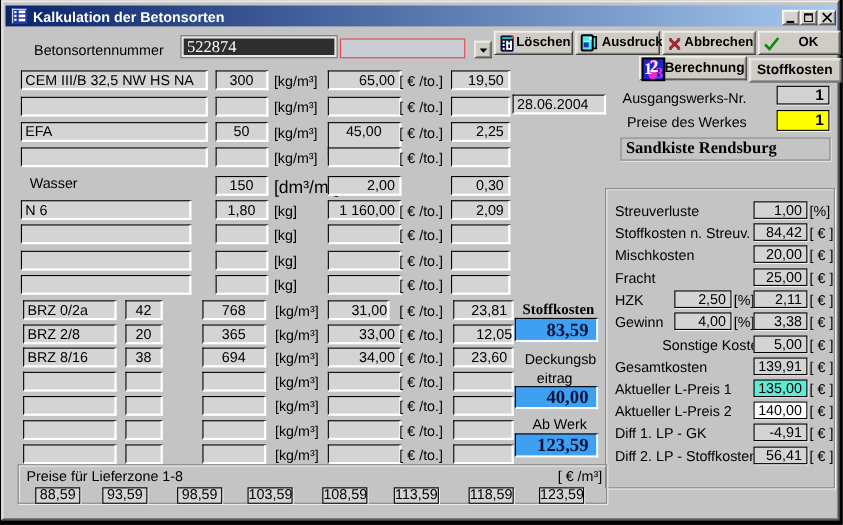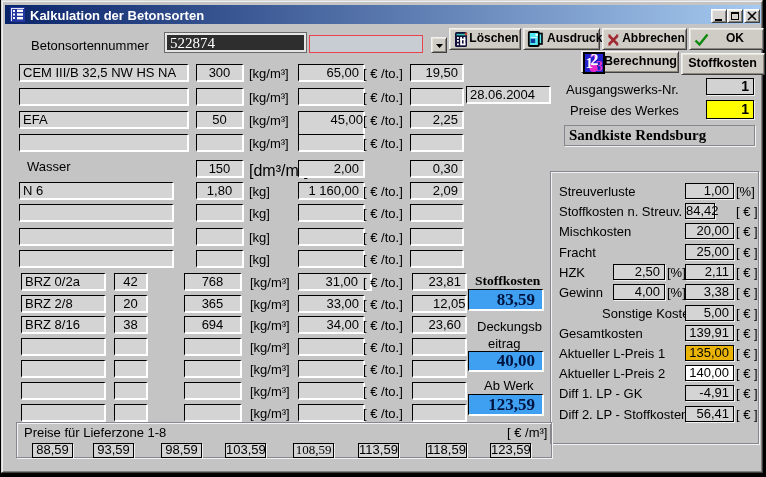--- a/index.html
+++ b/index.html
@@ -115,21 +115,21 @@
 <div class="fa" style="left:408px;top:63px;width:54px;height:18px;font-size:13px;line-height:15px;text-align:right;padding-right:4px;">19,50</div>
 <div class="fa" style="left:17px;top:87px;width:170px;height:18px;font-size:13px;line-height:15px;padding-left:3px;"></div>
 <div class="fa" style="left:194px;top:87px;width:48px;height:18px;font-size:13px;line-height:15px;text-align:center;"></div>
 <div class="lb" style="left:247px;top:89px;font-size:13px;">[kg/m³]</div>
 <div class="fa" style="left:296px;top:87px;width:67px;height:18px;font-size:13px;line-height:15px;text-align:right;padding-right:4px;"></div>
 <div class="lb" style="left:361px;top:89px;font-size:13px;">[ € /to.]</div>
 <div class="fa" style="left:408px;top:87px;width:54px;height:18px;font-size:13px;line-height:15px;text-align:right;padding-right:4px;"></div>
 <div class="fa" style="left:17px;top:110px;width:170px;height:18px;font-size:13px;line-height:15px;padding-left:3px;">EFA</div>
 <div class="fa" style="left:194px;top:110px;width:48px;height:18px;font-size:13px;line-height:15px;text-align:center;">50</div>
 <div class="lb" style="left:247px;top:112px;font-size:13px;">[kg/m³]</div>
-<div class="fa" style="left:296px;top:110px;width:67px;height:34px;font-size:13px;line-height:15px;text-align:right;padding-right:0;">45,00</div>
+<div class="fa" style="left:296px;top:110px;width:67px;height:34px;font-size:13px;line-height:15px;text-align:right;padding-right:16px;">45,00</div>
 <div class="lb" style="left:361px;top:112px;font-size:13px;">[ € /to.]</div>
 <div class="fa" style="left:408px;top:110px;width:54px;height:18px;font-size:13px;line-height:15px;text-align:right;padding-right:4px;">2,25</div>
 <div class="fa" style="left:17px;top:133px;width:170px;height:18px;font-size:13px;line-height:15px;padding-left:3px;"></div>
 <div class="fa" style="left:194px;top:133px;width:48px;height:18px;font-size:13px;line-height:15px;text-align:center;"></div>
 <div class="lb" style="left:247px;top:135px;font-size:13px;">[kg/m³]</div>
 <div class="fa" style="left:296px;top:133px;width:67px;height:18px;font-size:13px;line-height:15px;text-align:right;padding-right:4px;"></div>
 <div class="lb" style="left:361px;top:135px;font-size:13px;">[ € /to.]</div>
 <div class="fa" style="left:408px;top:133px;width:54px;height:18px;font-size:13px;line-height:15px;text-align:right;padding-right:4px;"></div>
 <div class="lb" style="left:25px;top:158px;font-size:13px;">Wasser</div>
 <div class="fa" style="left:194px;top:159px;width:48px;height:18px;font-size:13px;line-height:15px;text-align:center;">150</div>
@@ -158,21 +158,21 @@
 <div class="fa" style="left:194px;top:249px;width:48px;height:18px;font-size:13px;line-height:15px;text-align:center;"></div>
 <div class="lb" style="left:247px;top:251px;font-size:13px;">[kg]</div>
 <div class="fa" style="left:296px;top:249px;width:67px;height:18px;font-size:13px;line-height:15px;text-align:right;padding-right:4px;"></div>
 <div class="lb" style="left:361px;top:251px;font-size:13px;">[ € /to.]</div>
 <div class="fa" style="left:408px;top:249px;width:54px;height:18px;font-size:13px;line-height:15px;text-align:right;padding-right:4px;"></div>
 <div class="fa" style="left:464px;top:63px;width:85px;height:18px;font-size:13px;line-height:15px;padding-left:3px;margin-top:22px;">28.06.2004</div>
 <div class="fa" style="left:19px;top:272px;width:85px;height:18px;font-size:13px;line-height:15px;padding-left:3px;">BRZ 0/2a</div>
 <div class="fa" style="left:112px;top:272px;width:34px;height:18px;font-size:13px;line-height:15px;text-align:center;">42</div>
 <div class="fa" style="left:182px;top:272px;width:58px;height:18px;font-size:13px;line-height:15px;text-align:center;">768</div>
 <div class="lb" style="left:248px;top:274px;font-size:13px;">[kg/m³]</div>
-<div class="fa" style="left:296px;top:272px;width:74px;height:18px;font-size:13px;line-height:15px;text-align:right;padding-right:12px;">31,00</div>
+<div class="fa" style="left:296px;top:272px;width:56px;height:18px;font-size:13px;line-height:15px;text-align:right;padding-right:0;">31,00</div>
 <div class="lb" style="left:361px;top:274px;font-size:13px;">[ € /to.]</div>
 <div class="fa" style="left:410px;top:272px;width:55px;height:18px;font-size:13px;line-height:15px;text-align:right;padding-right:4px;">23,81</div>
 <div class="fa" style="left:19px;top:294px;width:85px;height:18px;font-size:13px;line-height:15px;padding-left:3px;">BRZ 2/8</div>
 <div class="fa" style="left:112px;top:294px;width:34px;height:18px;font-size:13px;line-height:15px;text-align:center;">20</div>
 <div class="fa" style="left:182px;top:294px;width:58px;height:18px;font-size:13px;line-height:15px;text-align:center;">365</div>
 <div class="lb" style="left:248px;top:296px;font-size:13px;">[kg/m³]</div>
 <div class="fa" style="left:296px;top:294px;width:67px;height:18px;font-size:13px;line-height:15px;text-align:right;padding-right:4px;">33,00</div>
 <div class="lb" style="left:361px;top:296px;font-size:13px;">[ € /to.]</div>
 <div class="fa" style="left:410px;top:294px;width:55px;height:18px;font-size:13px;line-height:15px;text-align:right;padding-right:4px;padding-left:20px;">12,05</div>
 <div class="fa" style="left:19px;top:315px;width:85px;height:18px;font-size:13px;line-height:15px;padding-left:3px;">BRZ 8/16</div>
@@ -220,21 +220,21 @@
 <div class="lb" style="left:564px;top:81px;font-size:13px;">Ausgangswerks-Nr.</div>
 <div class="fb" style="left:704px;top:77px;width:48px;height:17px;background:#d2d2d2;font-size:14px;line-height:14px;text-align:right;padding-right:4px;font-weight:bold;">1</div>
 <div class="lb" style="left:568px;top:102px;font-size:13px;">Preise des Werkes</div>
 <div class="fb" style="left:704px;top:99px;width:48px;height:19px;background:#ffff00;font-size:14px;line-height:16px;text-align:right;padding-right:4px;font-weight:bold;">1</div>
 <div style="position:absolute;left:562px;top:124px;width:191px;height:21px;border:1px solid #87878f;box-shadow:1px 1px 0 #f2f2f2;font-family:'Liberation Serif',serif;font-size:15px;font-weight:bold;line-height:19px;padding-left:4px;">Sandkiste Rendsburg</div>
 <div class="grp" style="left:548px;top:170px;width:209px;height:273px;"></div>
 <div class="lb" style="left:557px;top:183px;font-size:13px;width:126px;white-space:nowrap;overflow:hidden;">Streuverluste</div>
 <div class="fb" style="left:683px;top:182px;width:49px;height:16px;font-size:13px;line-height:13px;text-align:right;padding-right:4px;">1,00</div>
 <div class="lb" style="left:734px;top:183px;font-size:13px;">[%]</div>
 <div class="lb" style="left:557px;top:203px;font-size:13px;width:126px;white-space:nowrap;overflow:hidden;">Stoffkosten n. Streuv.</div>
-<div class="fb" style="left:683px;top:202px;width:30px;height:16px;font-size:13px;line-height:13px;text-align:right;padding-right:4px;">84,42</div>
+<div class="fb" style="left:683px;top:202px;width:49px;height:16px;font-size:13px;line-height:13px;text-align:right;padding-right:4px;">84,42</div>
 <div class="lb" style="left:734px;top:203px;font-size:13px;">[ € ]</div>
 <div class="lb" style="left:557px;top:223px;font-size:13px;width:126px;white-space:nowrap;overflow:hidden;">Mischkosten</div>
 <div class="fb" style="left:683px;top:222px;width:49px;height:16px;font-size:13px;line-height:13px;text-align:right;padding-right:4px;">20,00</div>
 <div class="lb" style="left:734px;top:223px;font-size:13px;">[ € ]</div>
 <div class="lb" style="left:557px;top:244px;font-size:13px;width:126px;white-space:nowrap;overflow:hidden;">Fracht</div>
 <div class="fb" style="left:683px;top:243px;width:49px;height:16px;font-size:13px;line-height:13px;text-align:right;padding-right:4px;">25,00</div>
 <div class="lb" style="left:734px;top:244px;font-size:13px;">[ € ]</div>
 <div class="lb" style="left:557px;top:264px;font-size:13px;width:126px;white-space:nowrap;overflow:hidden;">HZK</div>
 <div class="fb" style="left:611px;top:263px;width:52px;height:16px;font-size:13px;line-height:13px;text-align:right;padding-right:4px;">2,50</div>
 <div class="lb" style="left:665px;top:264px;font-size:13px;">[%]</div>
@@ -245,34 +245,34 @@
 <div class="lb" style="left:665px;top:284px;font-size:13px;">[%]</div>
 <div class="fb" style="left:683px;top:283px;width:49px;height:16px;font-size:13px;line-height:13px;text-align:right;padding-right:4px;">3,38</div>
 <div class="lb" style="left:734px;top:284px;font-size:13px;">[ € ]</div>
 <div class="lb" style="left:557px;top:305px;font-size:13px;width:126px;white-space:nowrap;overflow:hidden;margin-left:43px;">Sonstige Kosten</div>
 <div class="fb" style="left:683px;top:304px;width:49px;height:16px;font-size:13px;line-height:13px;text-align:right;padding-right:4px;">5,00</div>
 <div class="lb" style="left:734px;top:305px;font-size:13px;">[ € ]</div>
 <div class="lb" style="left:557px;top:325px;font-size:13px;width:126px;white-space:nowrap;overflow:hidden;">Gesamtkosten</div>
 <div class="fb" style="left:683px;top:324px;width:49px;height:16px;font-size:13px;line-height:13px;text-align:right;padding-right:4px;">139,91</div>
 <div class="lb" style="left:734px;top:325px;font-size:13px;">[ € ]</div>
 <div class="lb" style="left:557px;top:345px;font-size:13px;width:126px;white-space:nowrap;overflow:hidden;">Aktueller L-Preis 1</div>
-<div class="fb" style="left:683px;top:344px;width:49px;height:16px;background:#eab308;font-size:13px;line-height:13px;text-align:right;padding-right:4px;">135,00</div>
+<div class="fb" style="left:683px;top:344px;width:49px;height:16px;background:#5eead4;font-size:13px;line-height:13px;text-align:right;padding-right:4px;">135,00</div>
 <div class="lb" style="left:734px;top:345px;font-size:13px;">[ € ]</div>
 <div class="lb" style="left:557px;top:365px;font-size:13px;width:126px;white-space:nowrap;overflow:hidden;">Aktueller L-Preis 2</div>
 <div class="fb" style="left:683px;top:364px;width:49px;height:16px;background:#fff;font-size:13px;line-height:13px;text-align:right;padding-right:4px;">140,00</div>
 <div class="lb" style="left:734px;top:365px;font-size:13px;">[ € ]</div>
 <div class="lb" style="left:557px;top:385px;font-size:13px;width:126px;white-space:nowrap;overflow:hidden;">Diff 1. LP - GK</div>
 <div class="fb" style="left:683px;top:384px;width:49px;height:16px;font-size:13px;line-height:13px;text-align:right;padding-right:4px;">-4,91</div>
 <div class="lb" style="left:734px;top:385px;font-size:13px;">[ € ]</div>
 <div class="lb" style="left:557px;top:406px;font-size:13px;width:126px;white-space:nowrap;overflow:hidden;">Diff 2. LP - Stoffkosten</div>
 <div class="fb" style="left:683px;top:405px;width:49px;height:16px;font-size:13px;line-height:13px;text-align:right;padding-right:4px;">56,41</div>
 <div class="lb" style="left:734px;top:406px;font-size:13px;">[ € ]</div>
 <div class="grp" style="left:14px;top:421px;width:536px;height:36px;"></div>
 <div class="lb" style="left:22px;top:424px;font-size:13px;">Preise für Lieferzone 1-8</div>
 <div class="lb" style="left:505px;top:424px;font-size:13px;">[ € /m³]</div>
 <div class="fb" style="left:30px;top:442px;width:41px;height:15px;font-size:13px;line-height:12px;text-align:center;">88,59</div>
 <div class="fb" style="left:91px;top:442px;width:41px;height:15px;font-size:13px;line-height:12px;text-align:center;">93,59</div>
 <div class="fb" style="left:159px;top:442px;width:41px;height:15px;font-size:13px;line-height:12px;text-align:center;">98,59</div>
 <div class="fb" style="left:223px;top:442px;width:41px;height:15px;font-size:13px;line-height:12px;text-align:center;">103,59</div>
-<div class="fb" style="left:291px;top:442px;width:41px;height:15px;font-size:13px;line-height:12px;text-align:center;font-family:Liberation Serif, serif;">108,59</div>
+<div class="fb" style="left:291px;top:442px;width:41px;height:15px;font-size:13px;line-height:12px;text-align:center;">108,59</div>
 <div class="fb" style="left:356px;top:442px;width:41px;height:15px;font-size:13px;line-height:12px;text-align:center;">113,59</div>
 <div class="fb" style="left:424px;top:442px;width:41px;height:15px;font-size:13px;line-height:12px;text-align:center;">118,59</div>
 <div class="fb" style="left:488px;top:442px;width:41px;height:15px;font-size:13px;line-height:12px;text-align:center;">123,59</div>
 </div>
 </body></html>

